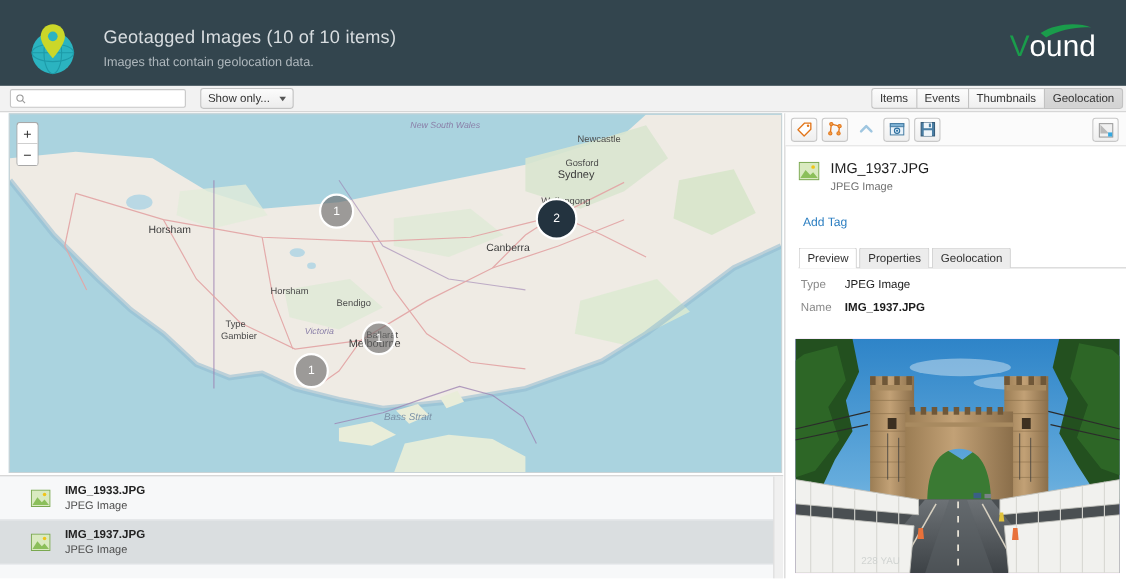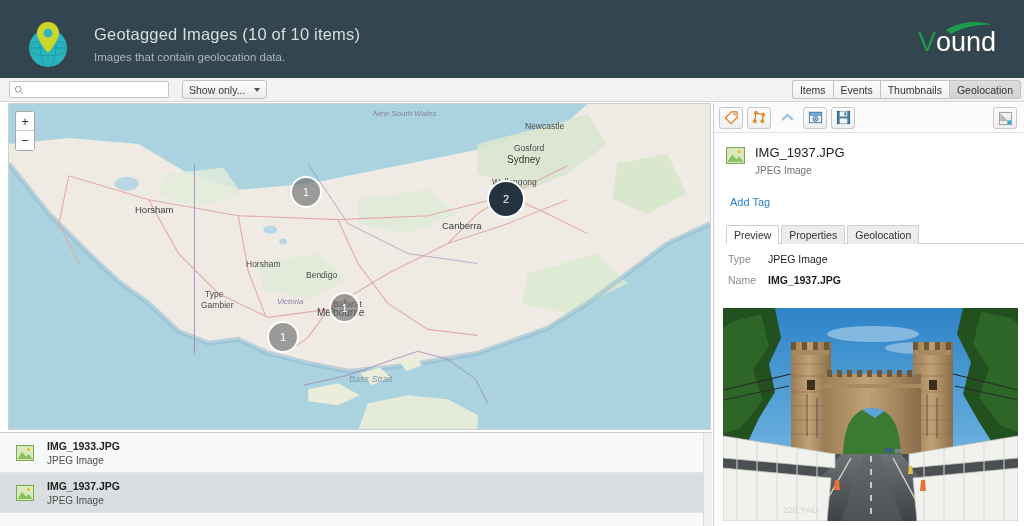--- a/index.html
+++ b/index.html
@@ -81,21 +81,21 @@
   .marker.grey { background: rgba(105,105,105,.62); }
   .marker.dark { background: #23333f; }
   .maplabel { position: absolute; z-index: 5; white-space: nowrap; pointer-events: none; }
 
   
   .list-panel {
     position: absolute; left: 0; top: 432px; width: 712px; height: 94px;
     background: #f7f8f9; border-top: 1px solid #cfcfcf; overflow: hidden;
   }
   .list-item {
-    display: flex; align-items: center; height: 40px; padding-left: 16px;
+    display: flex; align-items: center; height: 40px; padding-left: 28px;
     border-bottom: 1px solid #e2e4e6; cursor: default;
   }
   .list-item.selected { background: #dadee0; }
   .file-icon { width: 18px; height: 16px; flex: 0 0 auto; }
   .list-text { margin-left: 13px; }
   .list-name { font-size: 10.5px; font-weight: bold; color: #222; }
   .list-type { font-size: 10px; color: #4d4d4d; margin-top: 3px; }
   .list-scrollbar {
     position: absolute; right: 0; top: 0; width: 9px; height: 94px; background: #f0f0f0;
     border-left: 1px solid #dcdcdc;

